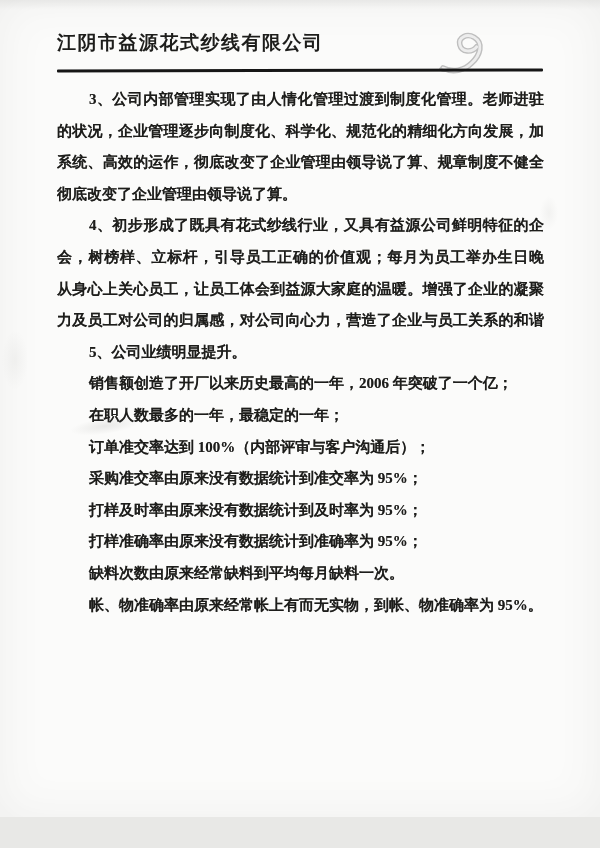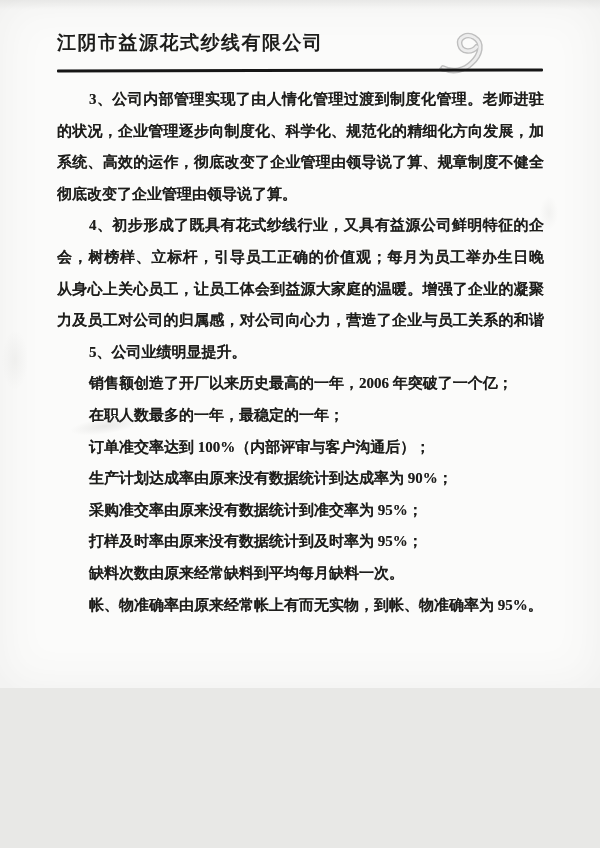--- a/index.html
+++ b/index.html
@@ -9,21 +9,21 @@
     --logo_gray: #bfbfbf;
     --logo_light: #ededed;
   }
   * { margin: 0; padding: 0; box-sizing: border-box; }
   html, body { width: 600px; background: #e8e8e6; }
   body { font-family: "Liberation Serif", "DejaVu Serif", serif; }
 
   .page {
     position: relative;
     width: 600px;
-    height: 688px;
+    height: 817px;
     background: var(--paper);
     overflow: hidden;
     box-shadow: inset 0 0 46px rgba(90,90,85,0.07);
   }
 
   
   .company-name {
     position: absolute;
     left: 57px;
     top: 30px;
@@ -112,23 +112,23 @@
       <div class="line fill">系统、高效的运作，彻底改变了企业管理由领导说了算、规章制度不健全</div>
       <div class="line">彻底改变了企业管理由领导说了算。</div>
       <div class="line fill indent">4、初步形成了既具有花式纱线行业，又具有益源公司鲜明特征的企业</div>
       <div class="line fill">会，树榜样、立标杆，引导员工正确的价值观；每月为员工举办生日晚会，</div>
       <div class="line fill">从身心上关心员工，让员工体会到益源大家庭的温暖。增强了企业的凝聚</div>
       <div class="line fill">力及员工对公司的归属感，对公司向心力，营造了企业与员工关系的和谐</div>
       <div class="line indent">5、公司业绩明显提升。</div>
       <div class="line indent">销售额创造了开厂以来历史最高的一年，2006 年突破了一个亿；</div>
       <div class="line indent">在职人数最多的一年，最稳定的一年；</div>
       <div class="line indent">订单准交率达到 100%（内部评审与客户沟通后）；</div>
-      <div class="line indent">生产计划达成率由原来没有数据统计到达成率为 90%；</div>
       <div class="line indent">采购准交率由原来没有数据统计到准交率为 95%；</div>
       <div class="line indent">打样及时率由原来没有数据统计到及时率为 95%；</div>
+      <div class="line indent">打样准确率由原来没有数据统计到准确率为 95%；</div>
       <div class="line indent">缺料次数由原来经常缺料到平均每月缺料一次。</div>
       <div class="line indent">帐、物准确率由原来经常帐上有而无实物，到帐、物准确率为 95%。</div>
     </div>
 
   <div class="smudge s1"></div>
   <div class="smudge s2"></div>
   <div class="smudge s3"></div>
 
 </div>
 

